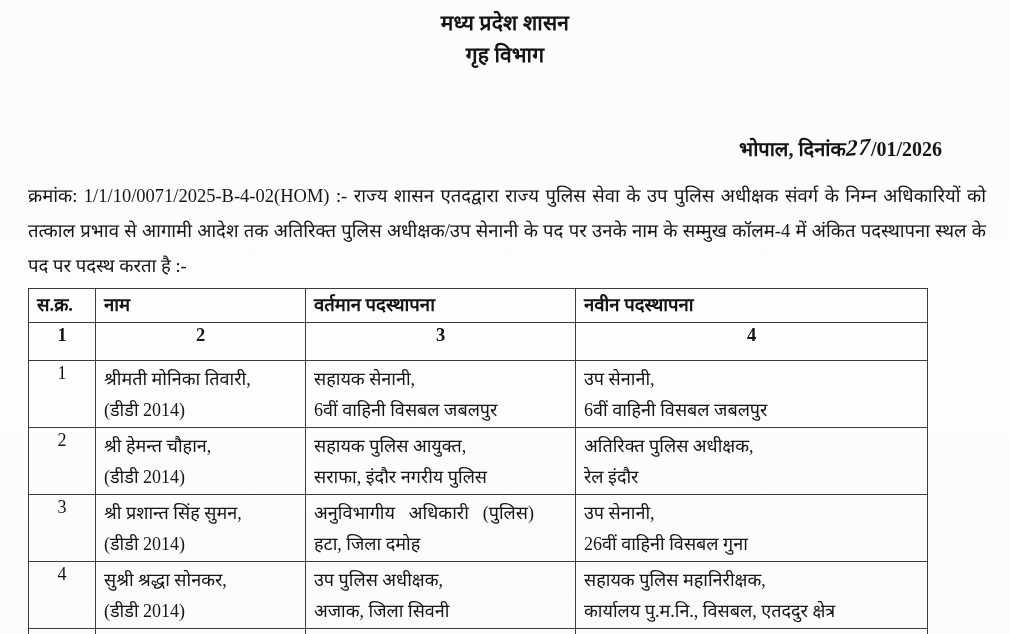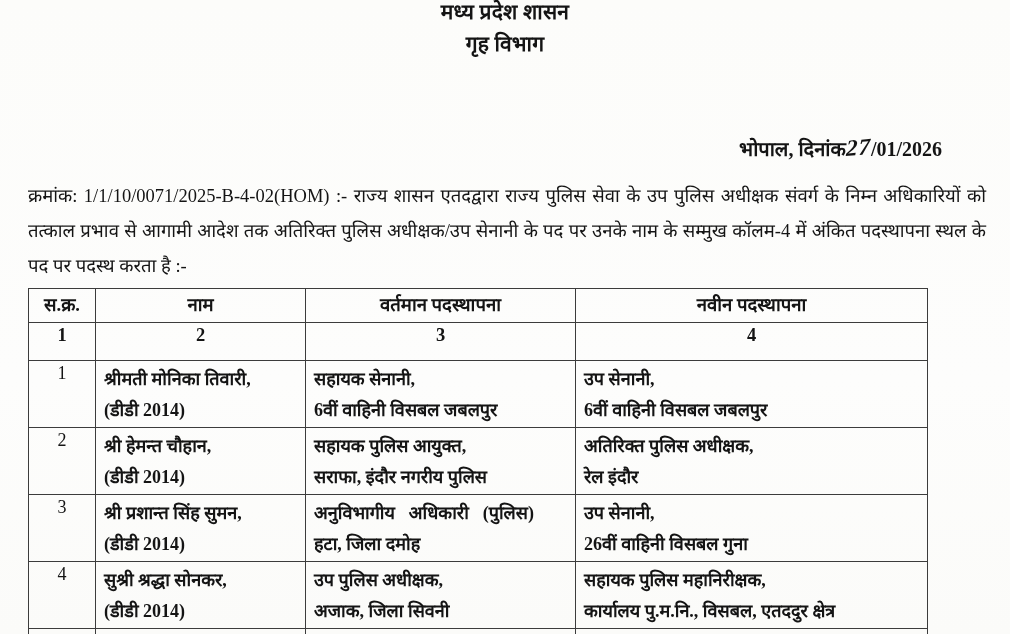--- a/index.html
+++ b/index.html
@@ -7,21 +7,21 @@
     position: relative;
     width: 1010px;
     height: 634px;
     background: #fdfdfb;
     background-image: linear-gradient(180deg, #fcfcfa 0%, #fdfdfc 60%, #fbfbf9 100%);
     overflow: hidden;
     font-family: "Liberation Serif", "DejaVu Serif", serif;
     color: #141414;
   }
   .header-block {
-    padding-top: 0;
+    padding-top: 11px;
     text-align: center;
   }
   .header-line {
     font-size: 21px;
     font-weight: 700;
     line-height: 25px;
     margin: 0 0 7px 0;
     letter-spacing: 0.2px;
   }
   .dateline {
@@ -66,38 +66,38 @@
   table.posting-table td {
     border: 1.6px solid #3c3c3c;
     padding: 2px 8px;
     vertical-align: top;
     overflow: hidden;
   }
   th.col-header {
     height: 29px;
     font-size: 18.5px;
     font-weight: 700;
-    text-align: center;
+    text-align: left;
     vertical-align: middle;
     padding: 1px 4px;
   }
   td.num-header {
     height: 33px;
     font-size: 18.5px;
     font-weight: 700;
     text-align: center;
     vertical-align: middle;
   }
   td.sno-cell {
     text-align: center;
     font-size: 18px;
     font-weight: 500;
     padding-top: 6px;
   }
-  td.text-cell { font-size: 18px; font-weight: 700; }
+  td.text-cell { font-size: 18px; font-weight: 400; }
   .cell-line { line-height: 29px; padding-top: 2px; white-space: nowrap; }
   .cell-line.spread { word-spacing: 0.52em; }
   tr.body-row   { height: 64px; }
   tr.body-row-2 { height: 63px; }
   tr.body-row-4 { height: 61px; }
   tr.body-row-5 { height: 60px; }
 </style>
 </head>
 <body>
 

